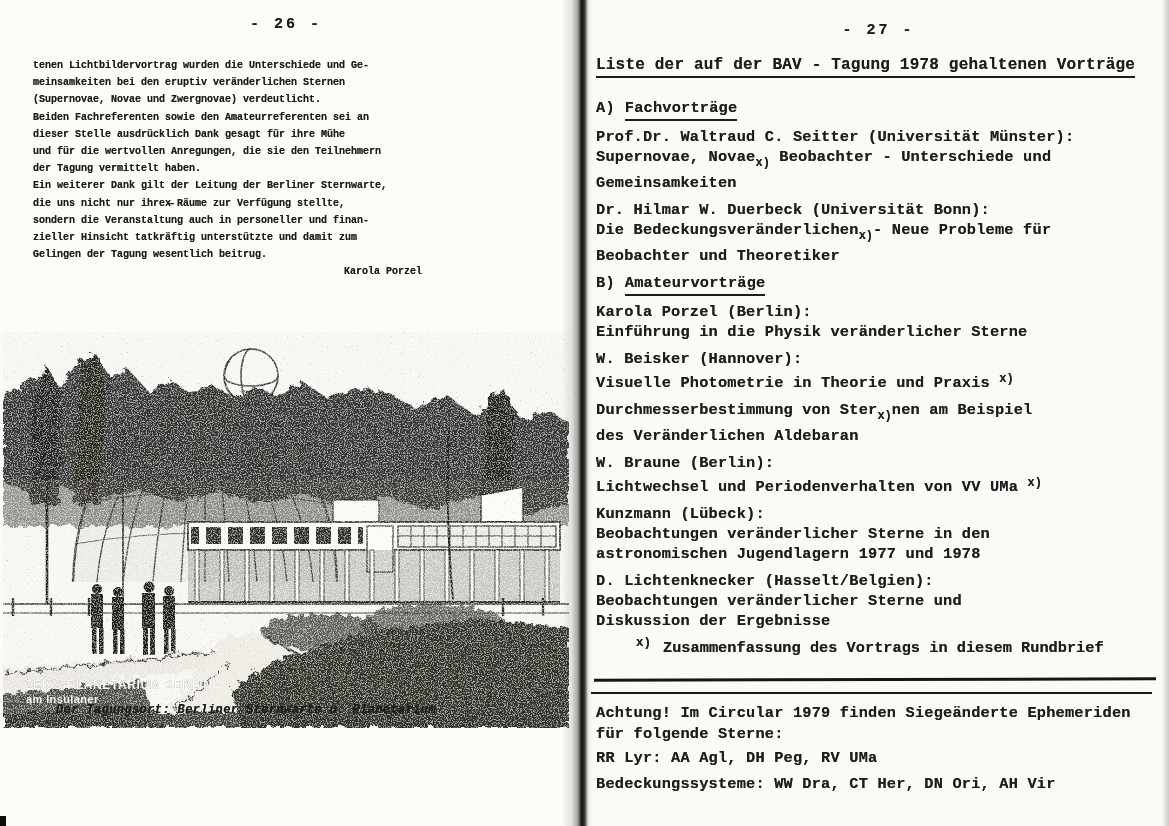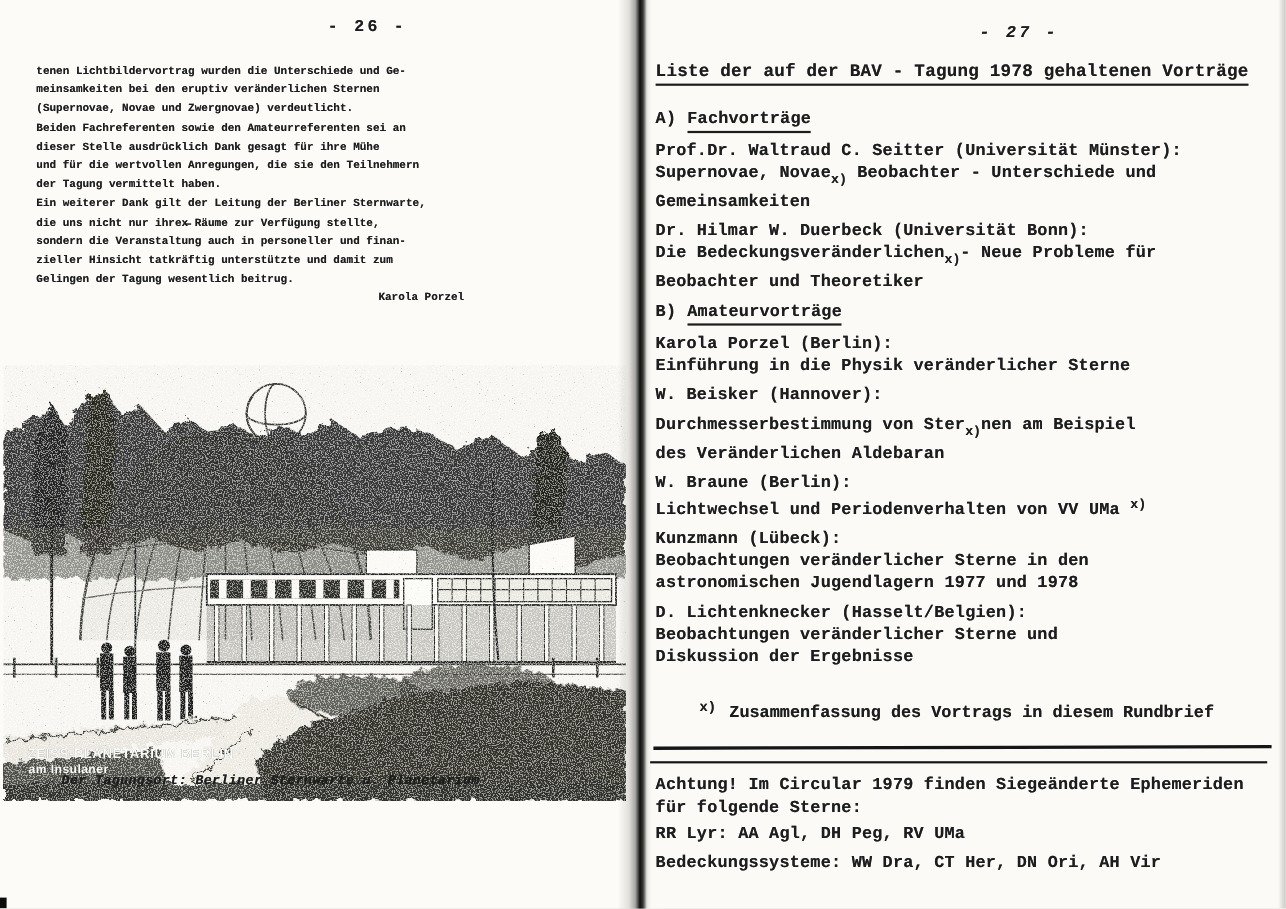--- a/index.html
+++ b/index.html
@@ -3,36 +3,36 @@
 <meta charset="utf-8">
 <style>
   html,body{margin:0;padding:0;background:#e8e6e2;}
   .scan{
     position:relative; width:1169px; height:826px; overflow:hidden;
     background:#fbfaf7;
     font-family:"Liberation Mono","DejaVu Sans Mono",monospace;
     font-weight:bold; color:#1d1d1d;
     text-shadow:0 0 .5px rgba(25,25,25,.7);
   }
-  .page{position:absolute; top:0; height:826px;padding-left:32px;}
+  .page{position:absolute; top:0; height:826px;}
   .page-left{left:0; width:572px; background:#fcfbf8;}
   .page-right{left:588px; width:581px; background:#fbfaf7;}
   .gutter{
     position:absolute; left:562px; top:0; width:30px; height:826px; z-index:5;
     background:linear-gradient(to right,
       rgba(120,120,115,0) 0%, rgba(90,90,85,.16) 32%, rgba(60,60,56,.45) 52%,
       #0d0d0c 66%, #3e3e3b 76%, rgba(180,180,175,.28) 87%, rgba(250,250,247,0) 100%);
   }
   .right-edge{position:absolute; right:0; top:0; width:7px; height:826px; z-index:4;
     background:linear-gradient(to left, rgba(70,70,66,.28), rgba(0,0,0,0));}
   .corner-mark{position:absolute; left:0; bottom:0; width:6px; height:10px; background:#0b0b0a; z-index:6;}
 
   .pageno{position:absolute; width:100%; text-align:center; font-size:15px; letter-spacing:3px;}
   .pageno-left{top:16px;}
-  .pageno-right{top:22px;font-style:italic;}
+  .pageno-right{top:22px;}
 
   
   .para{position:absolute; top:57px; left:33px; font-size:10px; line-height:17.2px; white-space:pre;}
   .tl{height:17.2px;}
   .sig-line{padding-left:311px; height:17.2px;font-family:Liberation Mono, monospace;}
   .photo{position:absolute; top:332px; left:3px;}
   .caption{position:absolute; top:703px; left:56px; font-size:12px; letter-spacing:.4px;font-style:italic;}
 
   
   .rp-title{position:absolute; top:56px; left:8px; font-size:16px; letter-spacing:.2px;}
@@ -267,20 +267,21 @@
           </div>
         </div>
         <div class="section">
           <div class="sec-h"><span class="sec-label">B)</span><span class="u">Amateurvorträge</span></div>
           <div class="talk">
             <div class="speaker">Karola Porzel (Berlin):</div>
             <div class="tline"><span>Einführung in die Physik veränderlicher Sterne</span></div>
           </div>
           <div class="talk">
             <div class="speaker">W. Beisker (Hannover):</div>
+            <div class="tline"><span>Visuelle Photometrie in Theorie und Praxis </span><span class="mk-sup">x)</span></div>
           </div>
           <div class="talk">
             <div class="tline"><span>Durchmesserbestimmung von Ster</span><span class="mk-sub">x)</span><span>nen am Beispiel</span></div>
             <div class="tline"><span>des Veränderlichen Aldebaran</span></div>
           </div>
           <div class="talk">
             <div class="speaker">W. Braune (Berlin):</div>
             <div class="tline"><span>Lichtwechsel und Periodenverhalten von VV UMa </span><span class="mk-sup">x)</span></div>
           </div>
           <div class="talk">

